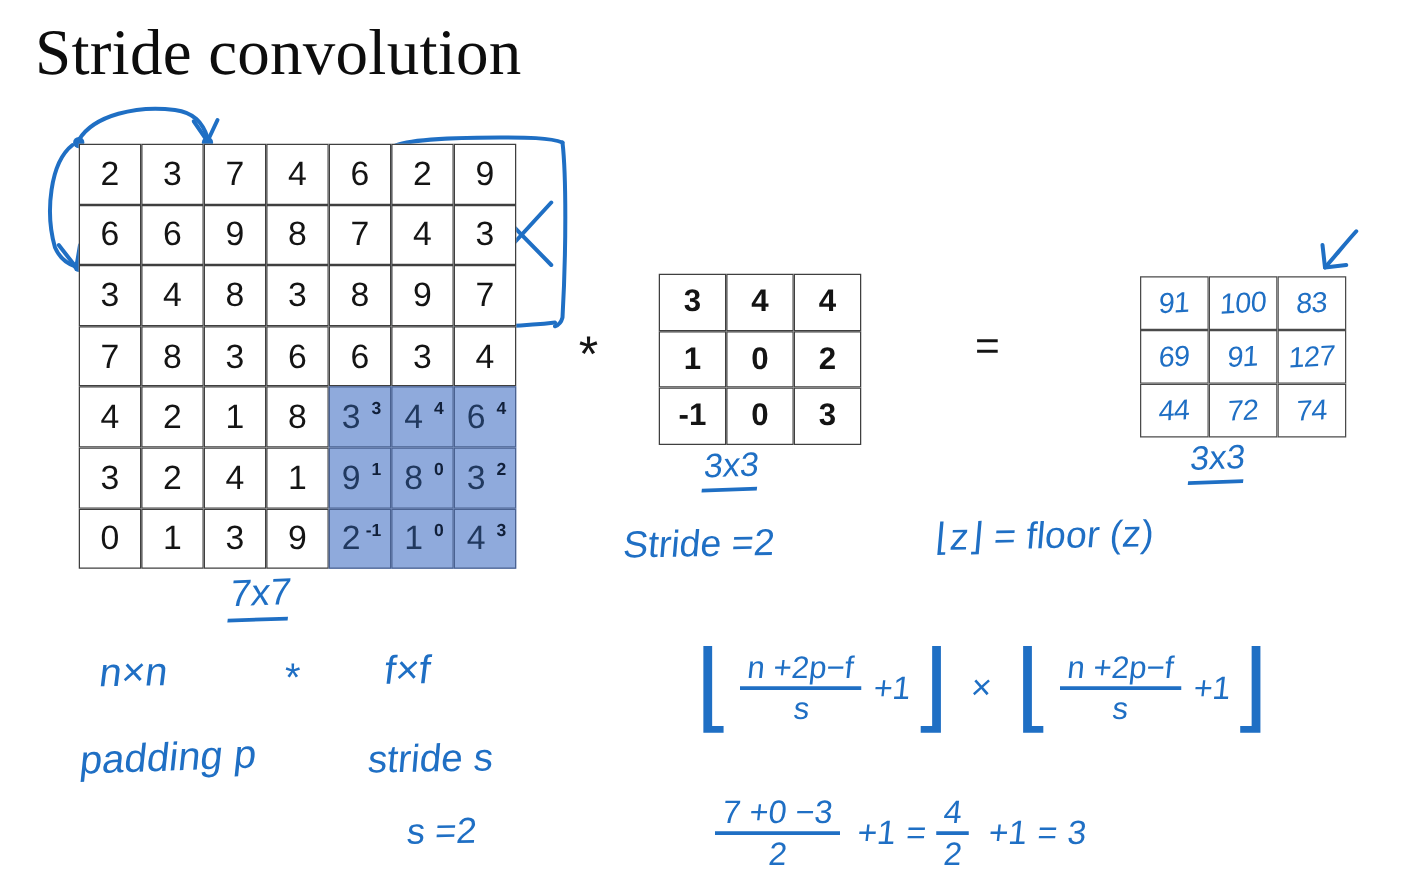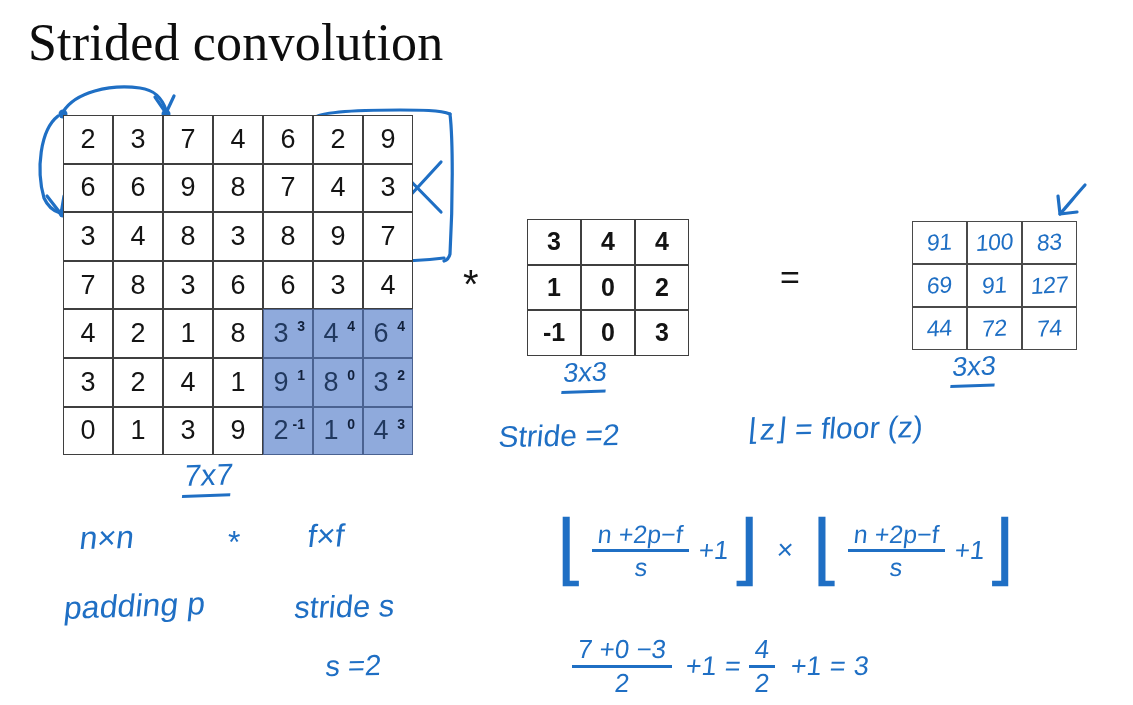--- a/index.html
+++ b/index.html
@@ -109,21 +109,21 @@
   #formula-numeric .frac .num,#formula-numeric .frac .den{font-size:26px;}
   #formula-numeric .tail{margin-left:8px;transform:skewX(-6deg);}
 
   svg.ink{position:absolute;overflow:visible;pointer-events:none;}
 </style>
 </head>
 <body>
 
 <div class="slide">
 
-  <div id="page-title">Strided convolution</div>
+  <div id="page-title">Stride convolution</div>
 
   <svg class="ink" style="left:0;top:0;width:1133px;height:705px;" viewBox="0 0 1133 705">
     <g fill="none" stroke="#1f6fc4" stroke-width="3.2" stroke-linecap="round" stroke-linejoin="round">
 
       <path d="M63,112 C75,92 110,84 140,88 C155,90 162,98 166,110"></path>
       <path d="M155,97 L166,113 L174,96"></path>
 
       <path d="M58,116 C40,130 36,170 44,198 C48,207 54,211 60,213"></path>
       <path d="M47,196 L61,214 L64,196"></path>
 

